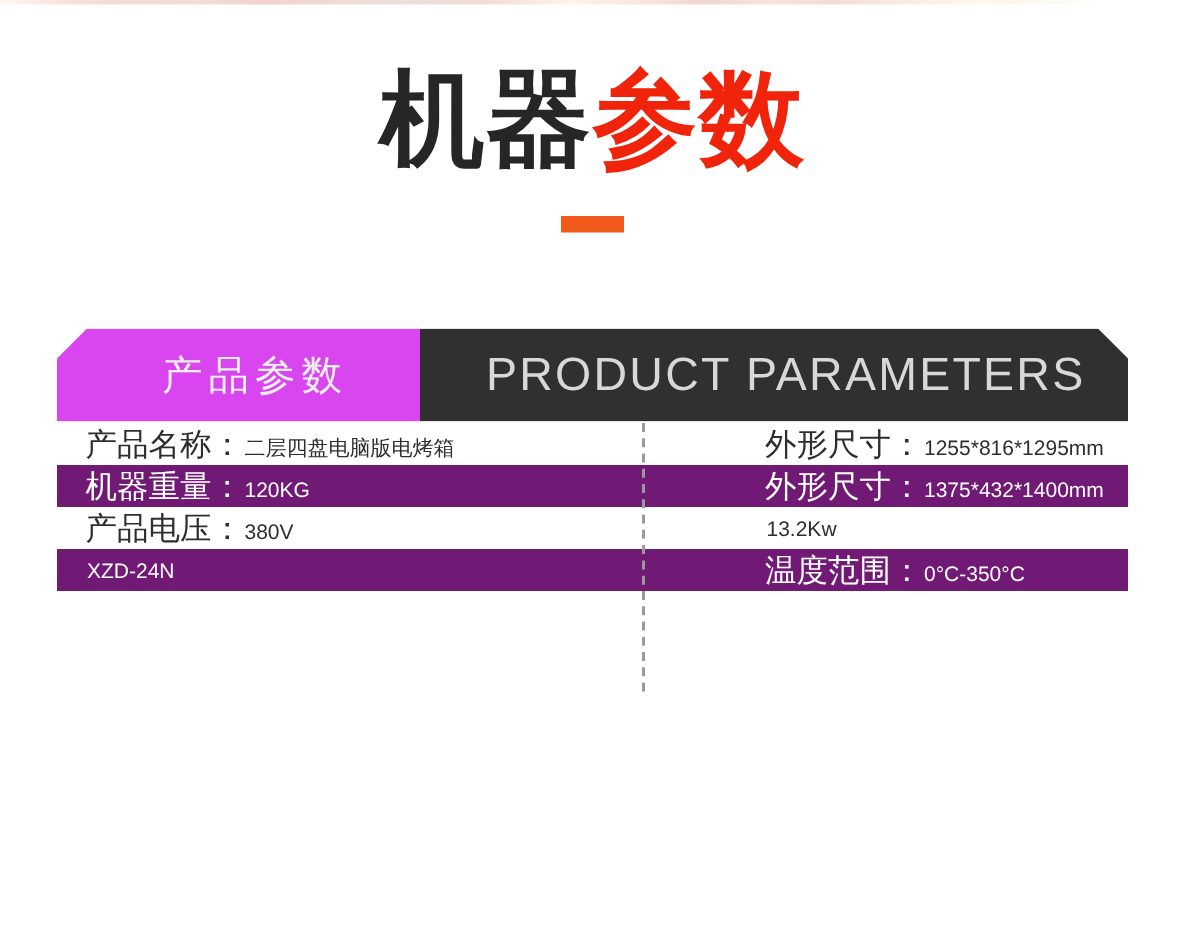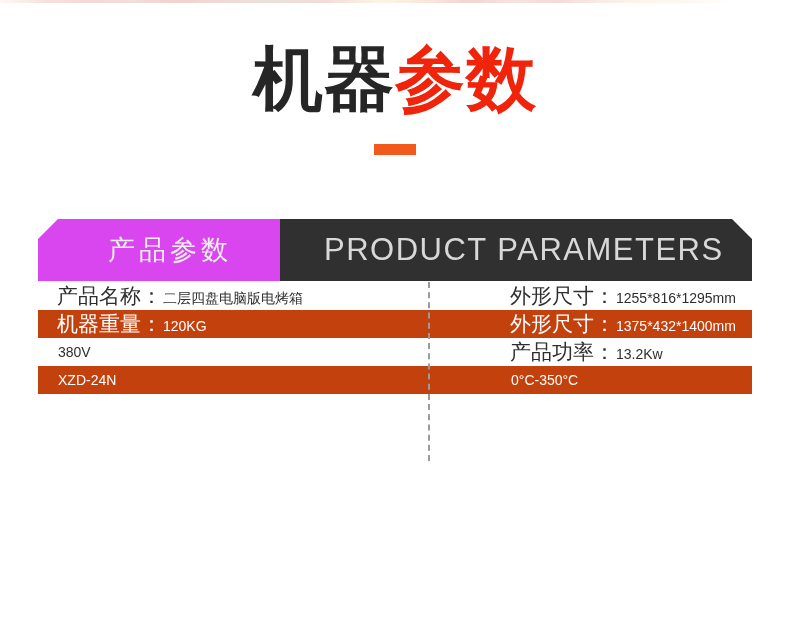--- a/index.html
+++ b/index.html
@@ -106,21 +106,21 @@
     top: 282px;
     width: 714px;
   }
   .param-row {
     position: relative;
     display: flex;
     height: 28px;
     align-items: center;
   }
   .param-row.light { background: #ffffff; }
-  .param-row.dark  { background: #c2410c; }
+  .param-row.dark  { background: #701a75; }
 
   .param-cell {
     display: flex;
     align-items: baseline;
     box-sizing: border-box;
   }
   .param-cell.left  { width: 405px; padding-left: 19px; }
   .param-cell.right { flex: 1; padding-left: 67px; }
 
   .param-label {
@@ -190,31 +190,32 @@
       <span class="param-value">120KG</span>
     </div>
     <div class="param-cell right">
       <span class="param-label">外形尺寸：</span>
       <span class="param-value">1375*432*1400mm</span>
     </div>
   </div>
 
   <div class="param-row light">
     <div class="param-cell left">
+      <span class="param-label">产品电压：</span>
       <span class="param-value">380V</span>
     </div>
     <div class="param-cell right">
-      <span class="param-label">产品功率：</span>
       <span class="param-value">13.2Kw</span>
     </div>
   </div>
 
   <div class="param-row dark">
     <div class="param-cell left">
       <span class="param-value">XZD-24N</span>
     </div>
     <div class="param-cell right">
+      <span class="param-label">温度范围：</span>
       <span class="param-value">0°C-350°C</span>
     </div>
   </div>
 
   <div class="col-divider"></div>
 </div>
 
 </body></html>

